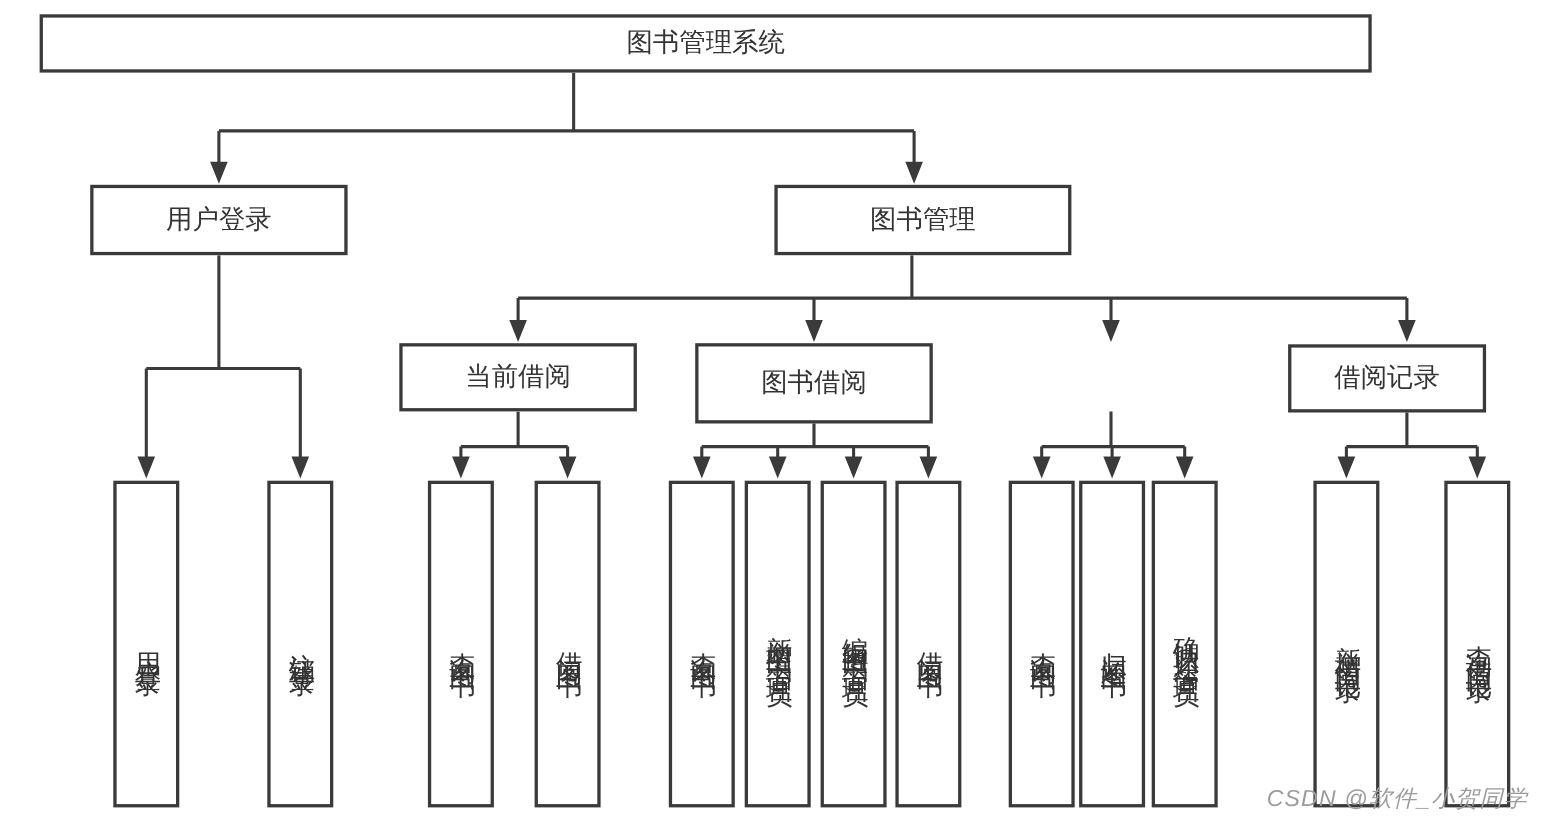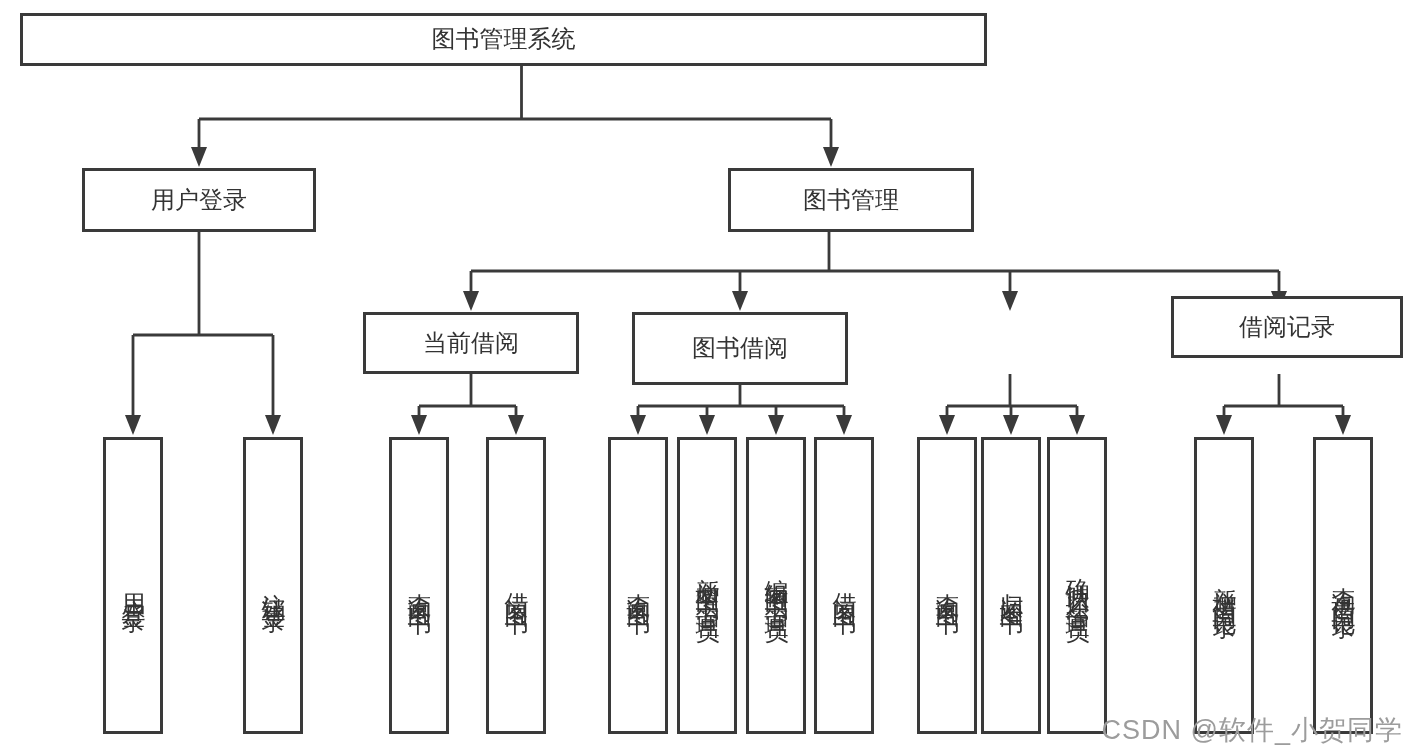--- a/index.html
+++ b/index.html
@@ -29,24 +29,25 @@
     white-space:nowrap;
   }
   .leaf{
     writing-mode:vertical-rl;
     text-orientation:mixed;
     letter-spacing:6px;
     white-space:normal;
   }
   .watermark{
     position:absolute;
-    right:2px;top:712px;
-    font-size:27px;
+    right:16px;top:712px;
+    font-size:21px;
     color:var(--watermark);
     letter-spacing:1px;
+    font-style:italic;
   }
 </style>
 </head>
 <body>
 
 <div class="stage">
 
   <svg class="wires" viewBox="0 0 1405 747">
 
     <g>
@@ -90,28 +91,28 @@
       <polygon points="1069,415 1085,415 1077,435"></polygon>
     </g>
 
     <g>
       <path d="M1279,374 V406 M1224,406 H1343 M1224,406 V419 M1343,406 V419"></path>
       <polygon points="1216,415 1232,415 1224,435"></polygon>
       <polygon points="1335,415 1351,415 1343,435"></polygon>
     </g>
   </svg>
 
-  <div class="box" style="left:20px;top:13px;width:967px;height:53px">图书管理系统</div>
+  <div class="box" style="left:36px;top:13px;width:1211px;height:53px">图书管理系统</div>
 
   <div class="box" style="left:82px;top:168px;width:234px;height:64px">用户登录</div>
-  <div class="box" style="left:728px;top:168px;width:246px;height:64px">图书管理</div>
+  <div class="box" style="left:704px;top:168px;width:270px;height:64px">图书管理</div>
 
   <div class="box" style="left:363px;top:312px;width:216px;height:62px">当前借阅</div>
   <div class="box" style="left:632px;top:312px;width:216px;height:73px">图书借阅</div>
-  <div class="box" style="left:1171px;top:296px;width:232px;height:62px">借阅记录</div>
+  <div class="box" style="left:1171px;top:313px;width:180px;height:62px">借阅记录</div>
 
   <div class="box leaf" style="left:103px;top:437px;width:60px;height:297px">用户登录</div>
   <div class="box leaf" style="left:243px;top:437px;width:60px;height:297px">注销登录</div>
 
   <div class="box leaf" style="left:389px;top:437px;width:60px;height:297px">查询图书</div>
   <div class="box leaf" style="left:486px;top:437px;width:60px;height:297px">借阅图书</div>
 
   <div class="box leaf" style="left:608px;top:437px;width:60px;height:297px">查询图书</div>
   <div class="box leaf" style="left:677px;top:437px;width:60px;height:297px">新增图书（管理员）</div>
   <div class="box leaf" style="left:746px;top:437px;width:60px;height:297px">编辑图书（管理员）</div>

